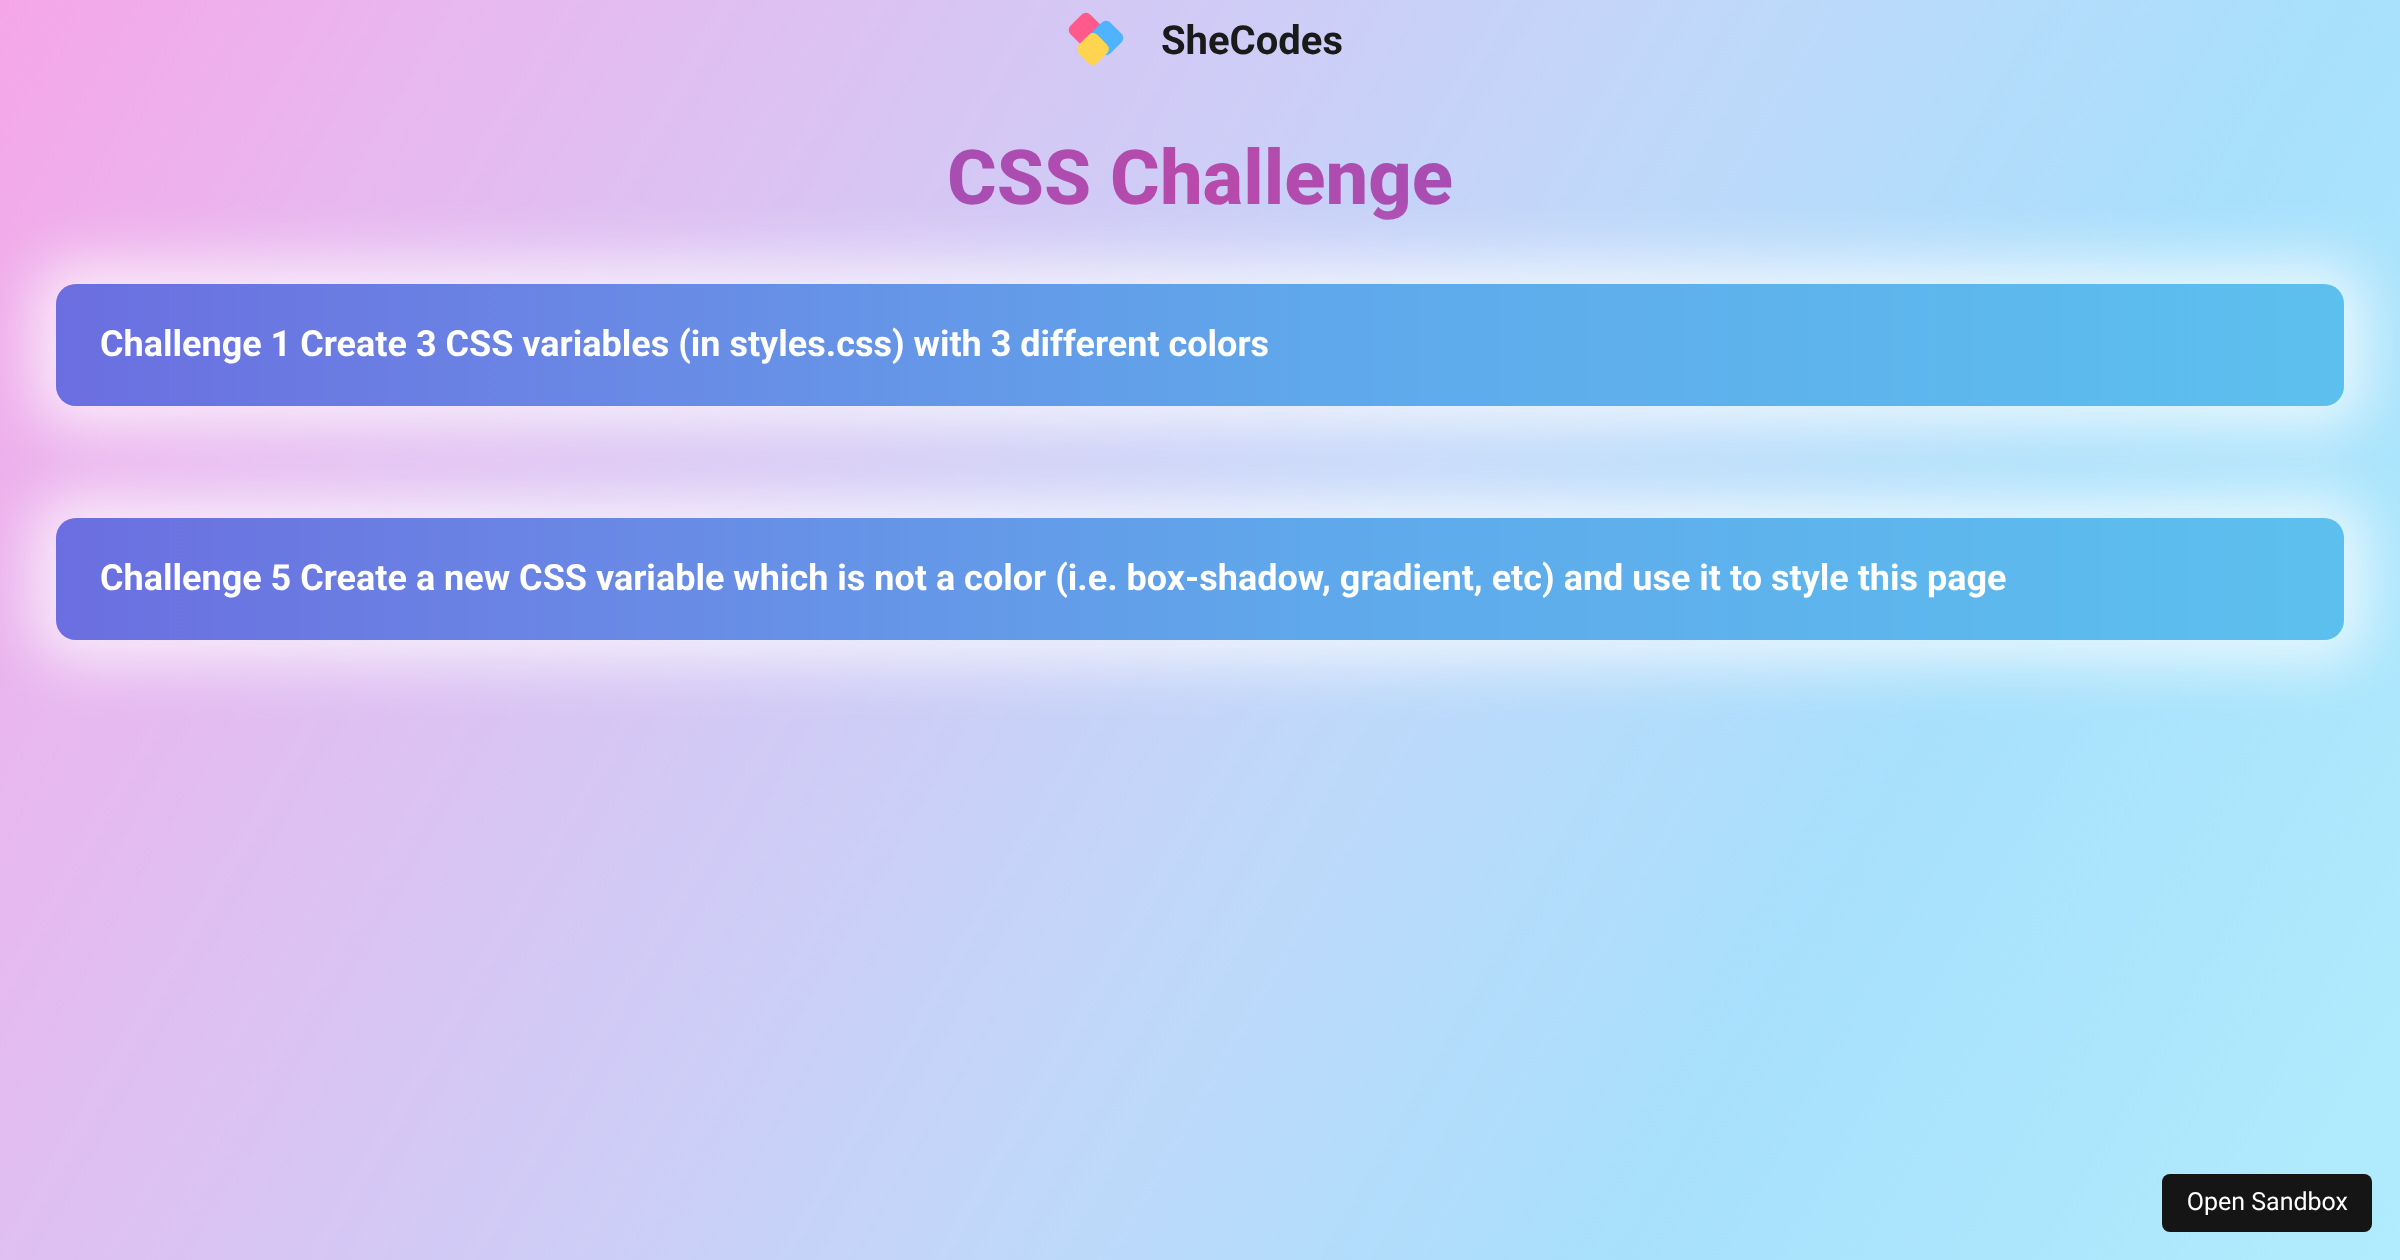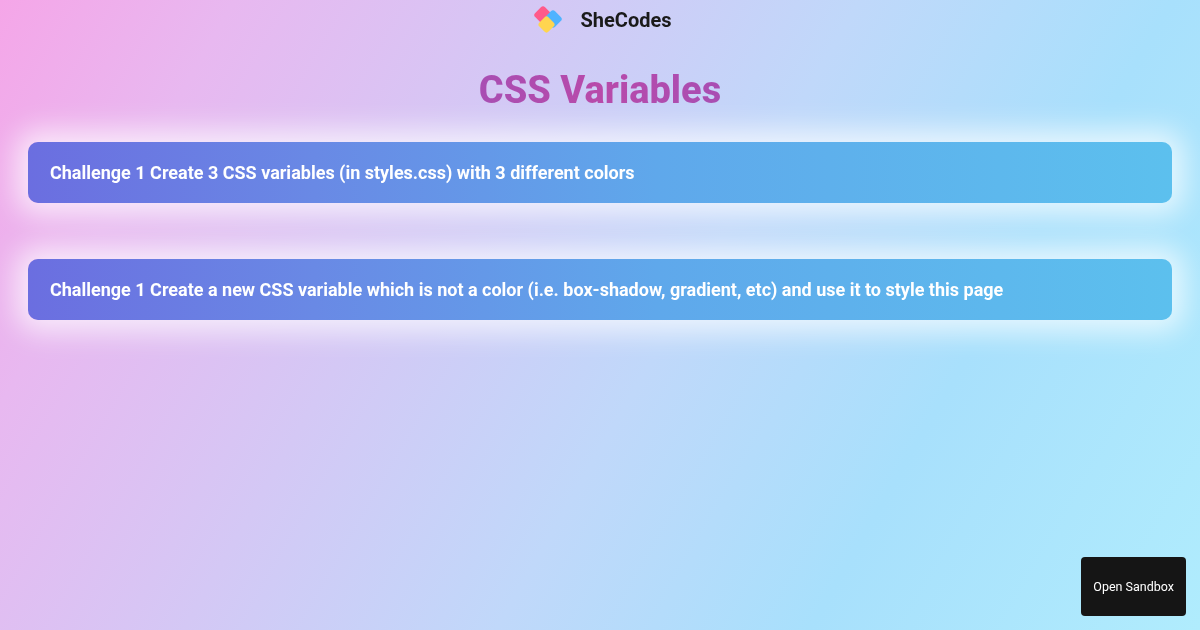--- a/index.html
+++ b/index.html
@@ -58,21 +58,21 @@
       font-weight: 700;
       box-shadow: 0 0 28px 12px rgba(255, 255, 255, 0.7);
     }
     .sandbox-button {
       position: absolute;
       bottom: 14px;
       right: 14px;
       background: #151515;
       color: #ffffff;
       font-size: 12.5px;
-      padding: 22px 12px;
+      padding: 7px 12px;
       border-radius: 4px;
       border: none;
       cursor: pointer;
       font-family: inherit;
     }
   </style>
 </head>
 <body>
 
 <div class="logo-container">
@@ -81,20 +81,20 @@
       <g transform="translate(2,2)">
         <rect x="6" y="2" width="14" height="14" rx="3" fill="#ff5a8a" transform="rotate(45 13 9)"></rect>
         <rect x="16" y="6" width="14" height="14" rx="3" fill="#4fb3ff" transform="rotate(45 23 13)"></rect>
         <rect x="10" y="12" width="13" height="13" rx="3" fill="#ffd54f" transform="rotate(45 16.5 18.5)"></rect>
       </g>
     </svg>
   </span>
   <span class="logo-text">SheCodes</span>
 </div>
 
-<h1 class="page-title">CSS Variables</h1>
+<h1 class="page-title">CSS Challenge</h1>
 
 <div class="challenges">
   <div class="challenge-bar">Challenge 1 Create 3 CSS variables (in styles.css) with 3 different colors</div>
-  <div class="challenge-bar">Challenge 1 Create a new CSS variable which is not a color (i.e. box-shadow, gradient, etc) and use it to style this page</div>
+  <div class="challenge-bar">Challenge 5 Create a new CSS variable which is not a color (i.e. box-shadow, gradient, etc) and use it to style this page</div>
 </div>
 
 <button class="sandbox-button">Open Sandbox</button>
 
 </body></html>

